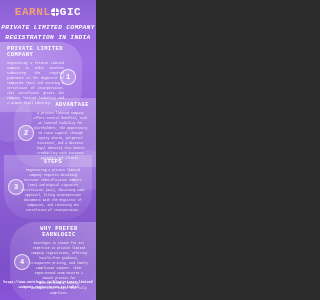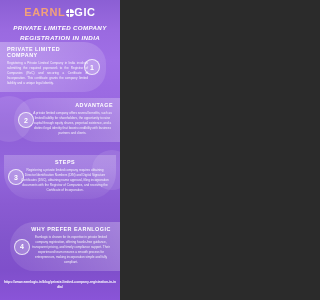--- a/index.html
+++ b/index.html
@@ -2,24 +2,24 @@
 <html><head>
 <meta charset="utf-8">
 <style>
   html, body {
     margin: 0;
     padding: 0;
     background: #2b2b2b;
   }
   .poster {
     position: relative;
-    width: 120px;
+    width: 96px;
     height: 300px;
     overflow: hidden;
-    font-family: Liberation Sans, sans-serif;
+    font-family: Liberation Mono, monospace;
     background: linear-gradient(180deg,
         #8b5fd4 0%,
         #9a6ae0 10%,
         #a06fe6 20%,
         #9b6ae2 32%,
         #8f60d8 44%,
         #9366dc 56%,
         #8a5bd2 68%,
         #8255cc 80%,
         #7f4fcb 90%,

